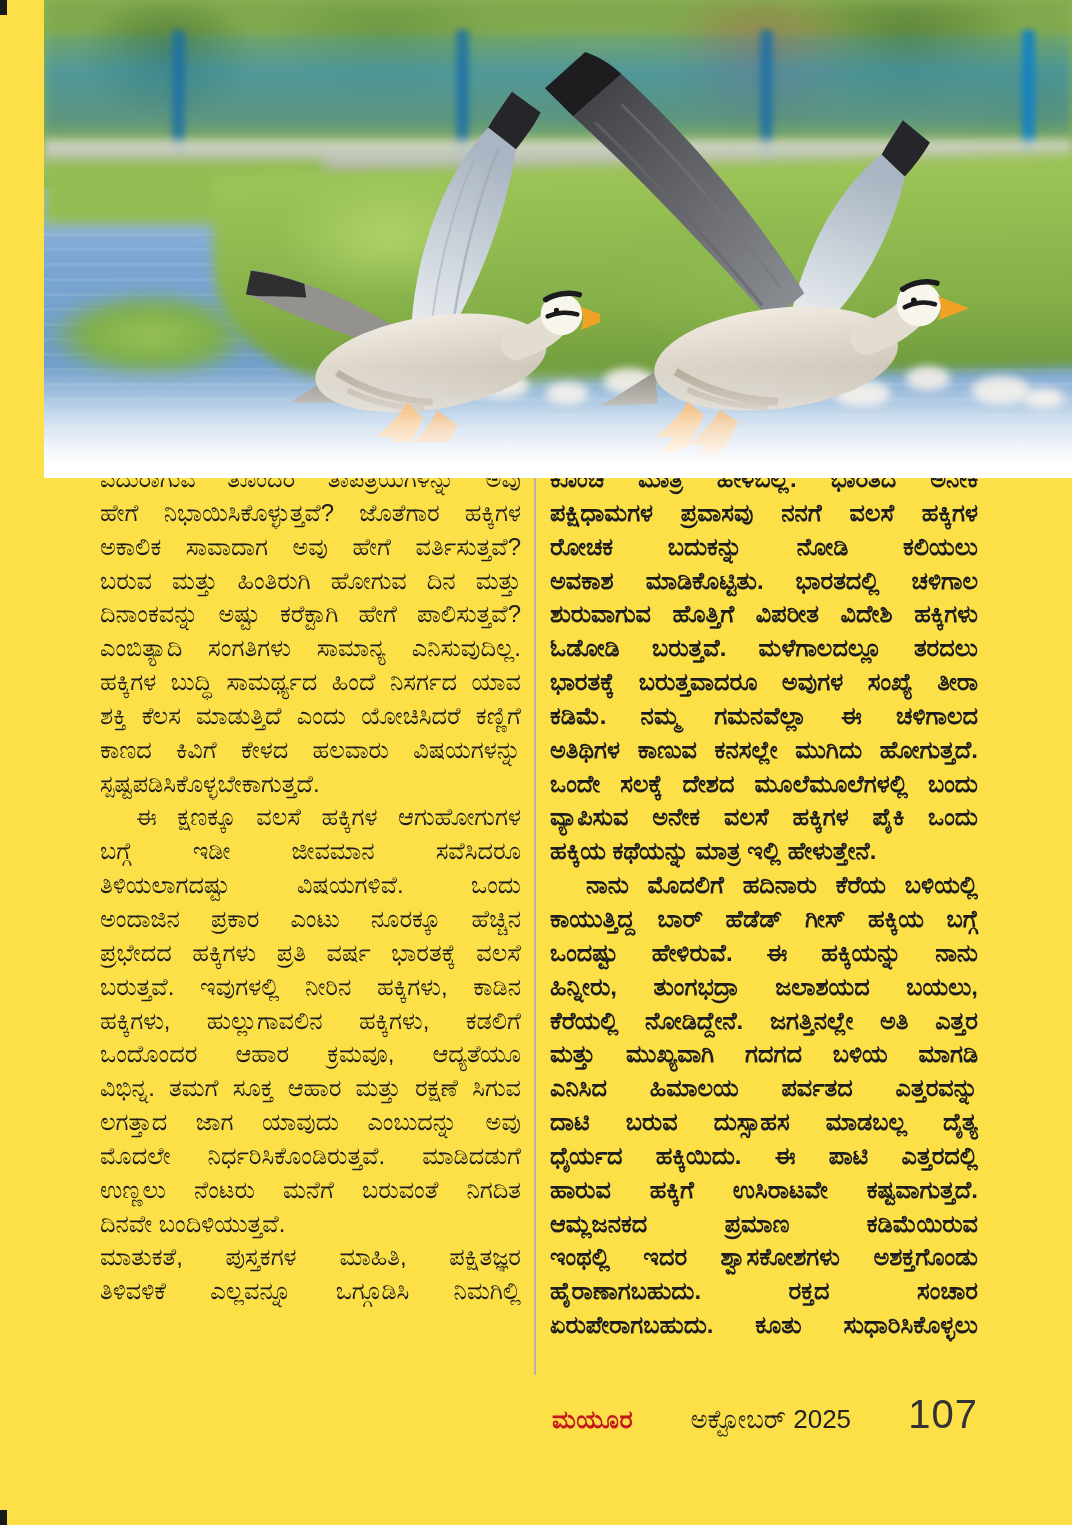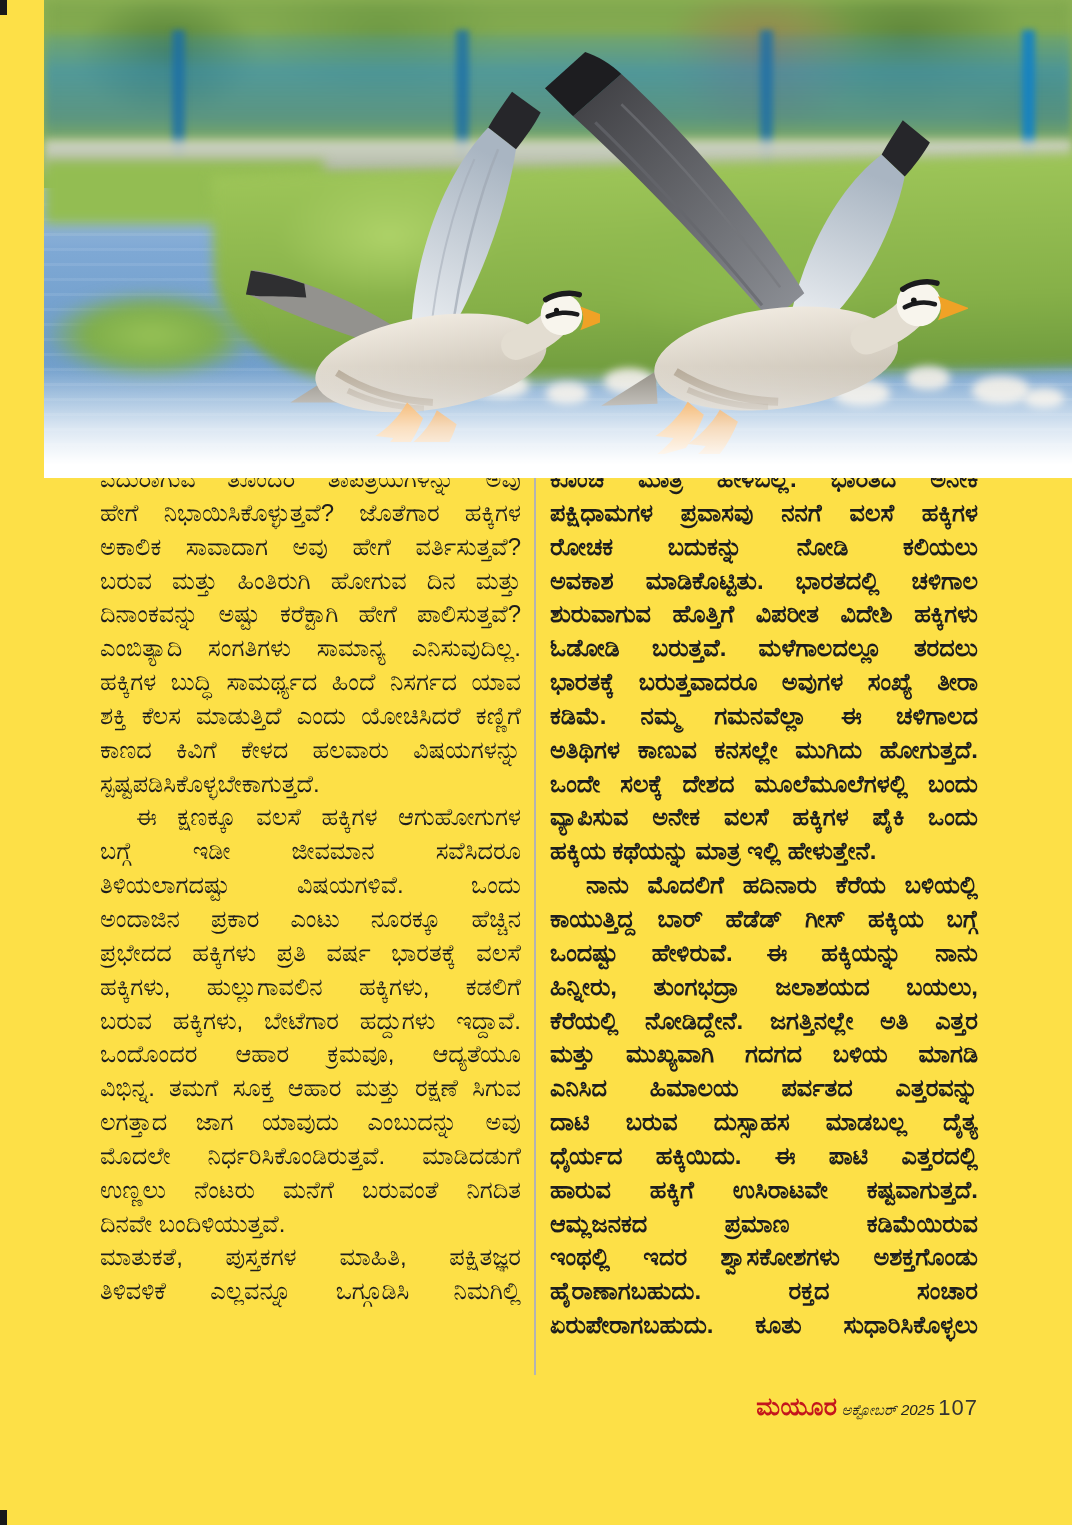--- a/index.html
+++ b/index.html
@@ -54,24 +54,24 @@
   
   .col{position:absolute;top:462px;color:#1d1d1d;font-size:24px;}
   .col .line{height:33.85px;line-height:33.85px;text-align:justify;text-align-last:justify;white-space:nowrap;}
   .col .line.in{text-indent:36px;}
   .col .line.last{text-align-last:left;}
   .col.left{left:100px;width:421px;}
   .col.right{left:550px;width:428px;font-weight:bold;}
   .divider{position:absolute;left:534px;top:470px;width:2px;height:905px;background:#b3b3b3;}
 
   
-  .footer{position:absolute;top:1392px;left:552px;width:426px;display:flex;justify-content:flex-end;align-items:baseline;gap:4px;}
+  .footer{position:absolute;top:1392px;left:552px;width:426px;display:flex;justify-content:space-between;align-items:baseline;gap:4px;}
   .footer .mag{color:#c4161c;font-weight:bold;font-size:25px;letter-spacing:.5px;}
-  .footer .issue{color:#222;font-size:15px;font-style:italic;}
-  .footer .pnum{color:#333;font-size:22px;letter-spacing:1px;}
+  .footer .issue{color:#222;font-size:26px;}
+  .footer .pnum{color:#333;font-size:40px;letter-spacing:1px;}
 </style>
 </head>
 <body>
 
 <div class="page">
 
   <div class="mark tl"></div>
   <div class="mark bl"></div>
   <div class="mark tr"></div>
   <div class="mark tr2"></div>
@@ -167,22 +167,22 @@
       <div class="line">ಎಂಬಿತ್ಯಾದಿ ಸಂಗತಿಗಳು ಸಾಮಾನ್ಯ ಎನಿಸುವುದಿಲ್ಲ.</div>
       <div class="line">ಹಕ್ಕಿಗಳ ಬುದ್ಧಿ ಸಾಮರ್ಥ್ಯದ ಹಿಂದೆ ನಿಸರ್ಗದ ಯಾವ</div>
       <div class="line">ಶಕ್ತಿ ಕೆಲಸ ಮಾಡುತ್ತಿದೆ ಎಂದು ಯೋಚಿಸಿದರೆ ಕಣ್ಣಿಗೆ</div>
       <div class="line">ಕಾಣದ ಕಿವಿಗೆ ಕೇಳದ ಹಲವಾರು ವಿಷಯಗಳನ್ನು</div>
       <div class="line last">ಸ್ಪಷ್ಟಪಡಿಸಿಕೊಳ್ಳಬೇಕಾಗುತ್ತದೆ.</div>
       <div class="line in">ಈ ಕ್ಷಣಕ್ಕೂ ವಲಸೆ ಹಕ್ಕಿಗಳ ಆಗುಹೋಗುಗಳ</div>
       <div class="line">ಬಗ್ಗೆ ಇಡೀ ಜೀವಮಾನ ಸವೆಸಿದರೂ</div>
       <div class="line">ತಿಳಿಯಲಾಗದಷ್ಟು ವಿಷಯಗಳಿವೆ. ಒಂದು</div>
       <div class="line">ಅಂದಾಜಿನ ಪ್ರಕಾರ ಎಂಟು ನೂರಕ್ಕೂ ಹೆಚ್ಚಿನ</div>
       <div class="line">ಪ್ರಭೇದದ ಹಕ್ಕಿಗಳು ಪ್ರತಿ ವರ್ಷ ಭಾರತಕ್ಕೆ ವಲಸೆ</div>
+      <div class="line">ಬರುತ್ತವೆ. ಇವುಗಳಲ್ಲಿ ನೀರಿನ ಹಕ್ಕಿಗಳು, ಕಾಡಿನ</div>
       <div class="line">ಹಕ್ಕಿಗಳು, ಹುಲ್ಲುಗಾವಲಿನ ಹಕ್ಕಿಗಳು, ಕಡಲಿಗೆ</div>
-      <div class="line">ಬರುವ ಹಕ್ಕಿಗಳು, ಬೇಟೆಗಾರ ಹದ್ದುಗಳು ಇದ್ದಾವೆ.</div>
       <div class="line">ಒಂದೊಂದರ ಆಹಾರ ಕ್ರಮವೂ, ಆದ್ಯತೆಯೂ</div>
       <div class="line">ವಿಭಿನ್ನ. ತಮಗೆ ಸೂಕ್ತ ಆಹಾರ ಮತ್ತು ರಕ್ಷಣೆ ಸಿಗುವ</div>
       <div class="line">ಲಗತ್ತಾದ ಜಾಗ ಯಾವುದು ಎಂಬುದನ್ನು ಅವು</div>
       <div class="line">ಮೊದಲೇ ನಿರ್ಧರಿಸಿಕೊಂಡಿರುತ್ತವೆ. ಮಾಡಿದಡುಗೆ</div>
       <div class="line">ಉಣ್ಣಲು ನೆಂಟರು ಮನೆಗೆ ಬರುವಂತೆ ನಿಗದಿತ</div>
       <div class="line last">ದಿನವೇ ಬಂದಿಳಿಯುತ್ತವೆ.</div>
       <div class="line">ಮಾತುಕತೆ, ಪುಸ್ತಕಗಳ ಮಾಹಿತಿ, ಪಕ್ಷಿತಜ್ಞರ</div>
       <div class="line">ತಿಳಿವಳಿಕೆ ಎಲ್ಲವನ್ನೂ ಒಗ್ಗೂಡಿಸಿ ನಿಮಗಿಲ್ಲಿ</div>
     </div>
   <div class="divider"></div>

